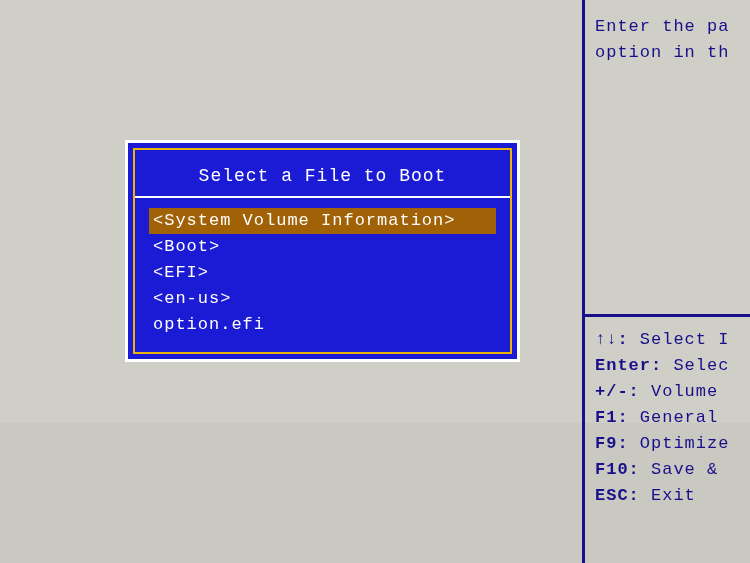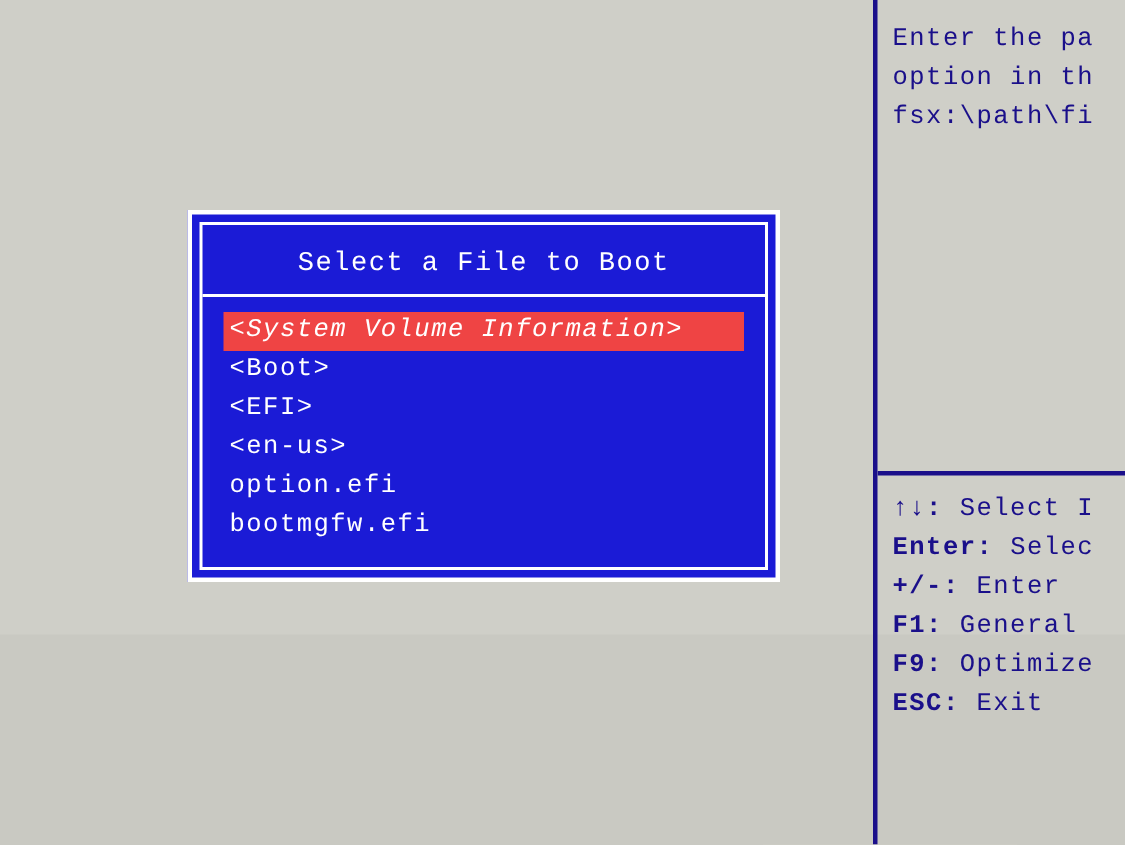--- a/index.html
+++ b/index.html
@@ -51,21 +51,21 @@
   .modal {
     position: absolute;
     left: 125px;
     top: 140px;
     width: 395px;
     background: #1b1bd6;
     border: 3px solid #ffffff;
     padding: 5px;
   }
   .modal-inner {
-    border: 2px solid #ffffff;
+    border: 2px solid #eab308;
     padding: 10px 14px 14px 14px;
     color: #ffffff;
     font-size: 17px;
     letter-spacing: 1px;
   }
   .modal-title {
     text-align: center;
     padding: 6px 0 10px 0;
     font-size: 18px;
   }
@@ -75,57 +75,55 @@
     margin: 0 -14px 10px -14px;
   }
   .file-list { }
   .file-item {
     padding: 1px 4px;
     line-height: 24px;
     white-space: nowrap;
     cursor: pointer;
   }
   .file-item.selected {
-    background: #ef4444;
+    background: #a16207;
     color: #ffffff;
-    font-style: italic;
   }
 </style>
 </head>
 <body>
 
 <div class="screen">
 
   <div class="main-area"></div>
 
   <div class="help-panel">
     <div class="help-top">
       <div class="help-line">Enter the pa</div>
       <div class="help-line">option in th</div>
-      <div class="help-line">fsx:\path\fi</div>
     </div>
     <div class="help-divider"></div>
     <div>
       <div class="help-line"><span class="key">↑↓:</span><span> Select I</span></div>
       <div class="help-line"><span class="key">Enter:</span><span> Selec</span></div>
-      <div class="help-line"><span class="key">+/-:</span><span> Enter </span></div>
+      <div class="help-line"><span class="key">+/-:</span><span> Volume </span></div>
       <div class="help-line"><span class="key">F1:</span><span> General </span></div>
       <div class="help-line"><span class="key">F9:</span><span> Optimize</span></div>
+      <div class="help-line"><span class="key">F10:</span><span> Save &amp; </span></div>
       <div class="help-line"><span class="key">ESC:</span><span> Exit</span></div>
     </div>
   </div>
 
   <div class="modal">
     <div class="modal-inner">
       <div class="modal-title">Select a File to Boot</div>
       <hr class="modal-hr">
       <div class="file-list">
         <div class="file-item selected">&lt;System Volume Information&gt;</div>
         <div class="file-item">&lt;Boot&gt;</div>
         <div class="file-item">&lt;EFI&gt;</div>
         <div class="file-item">&lt;en-us&gt;</div>
         <div class="file-item">option.efi</div>
-        <div class="file-item">bootmgfw.efi</div>
       </div>
     </div>
   </div>
 
 </div>
 
 </body></html>

